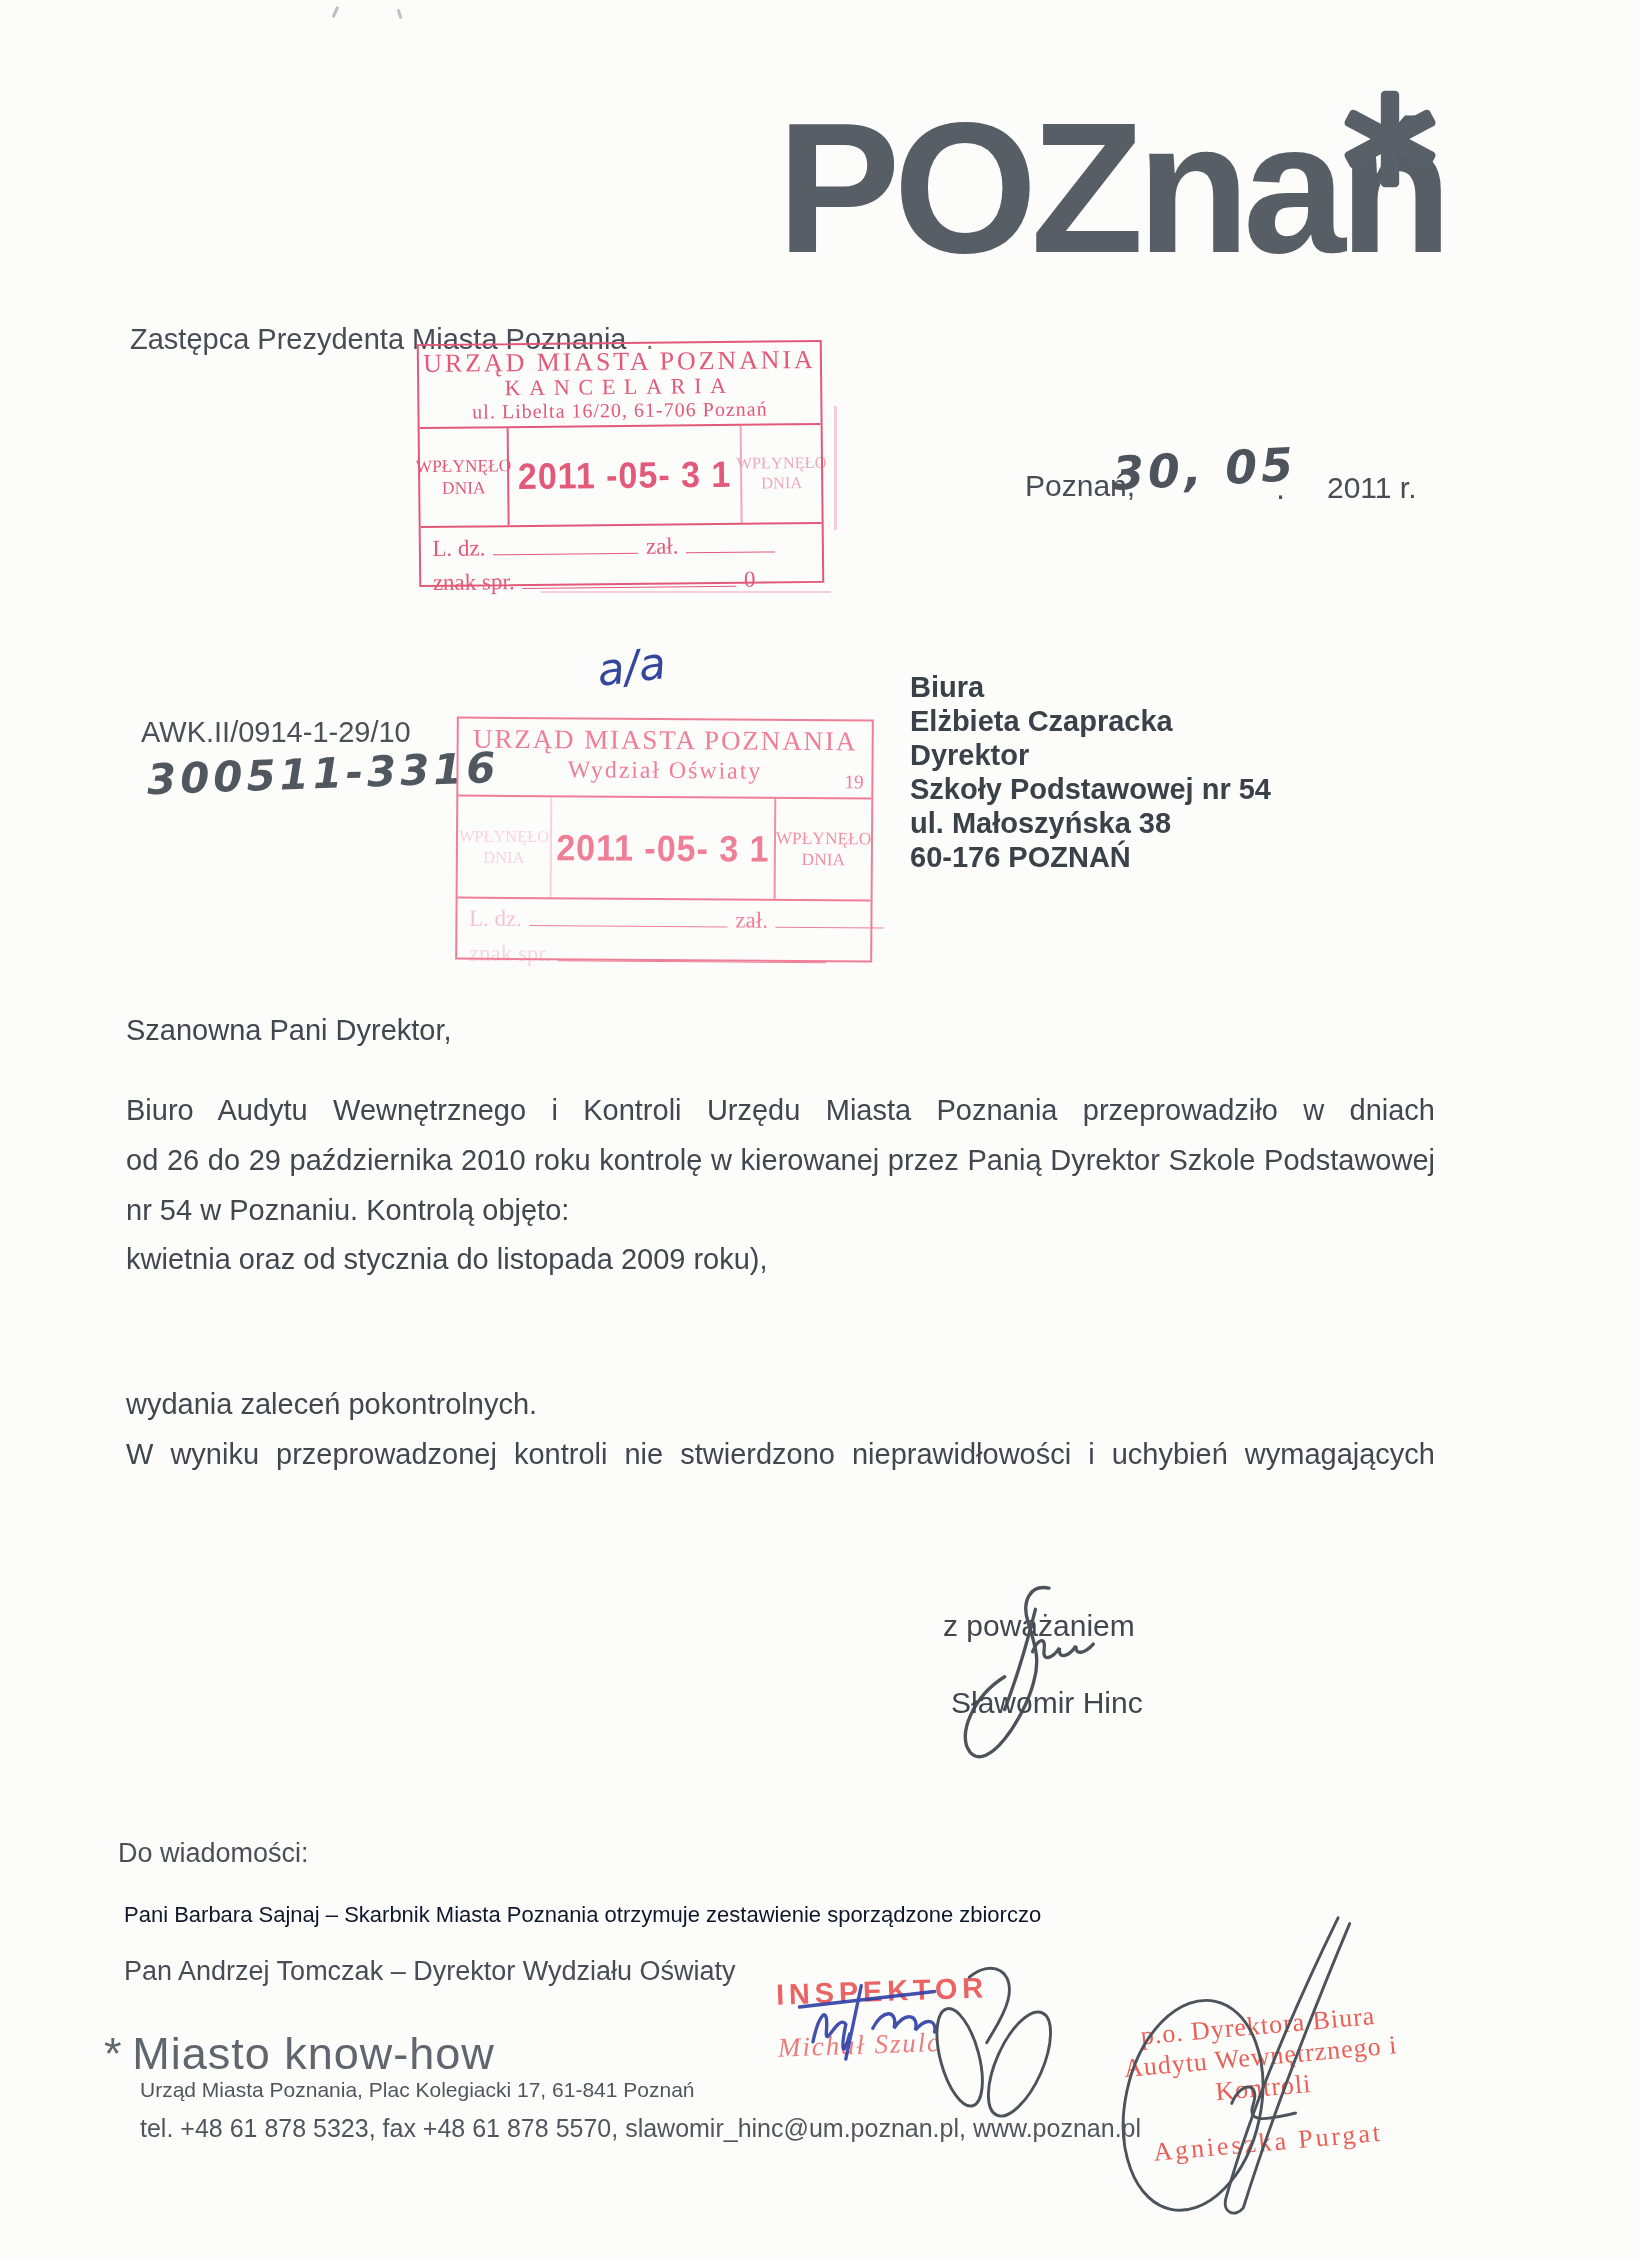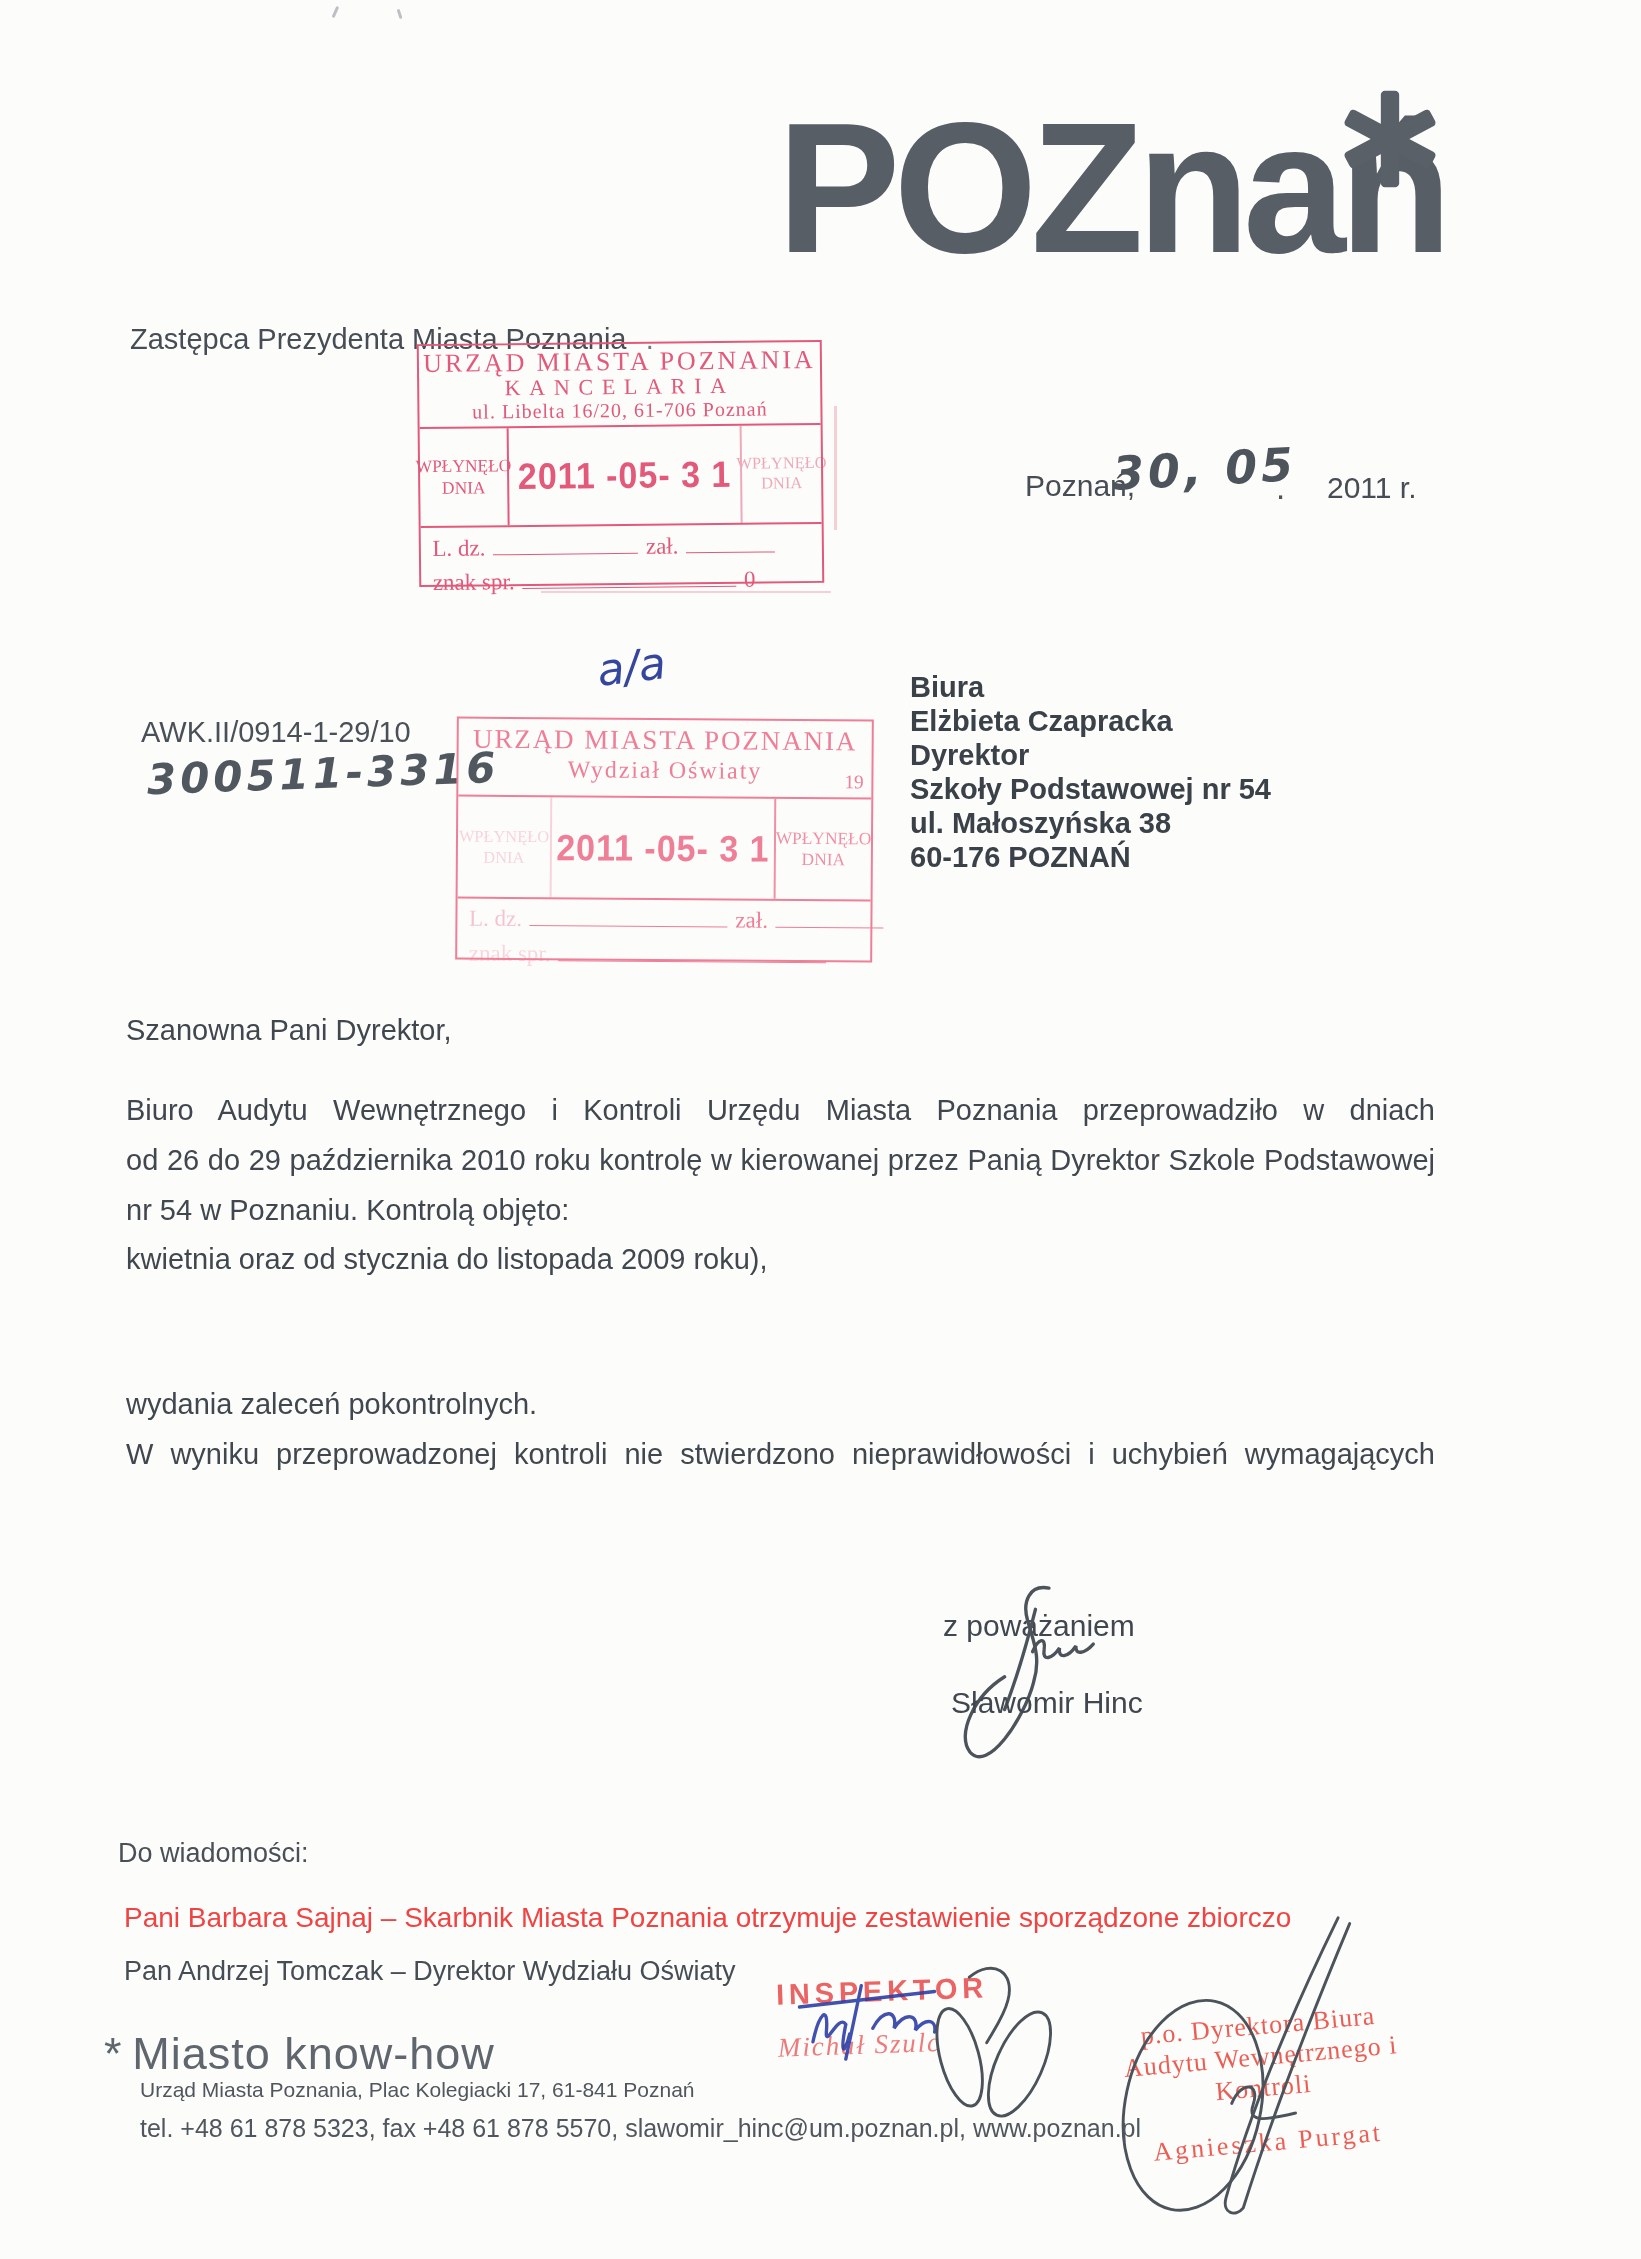--- a/index.html
+++ b/index.html
@@ -86,21 +86,21 @@
   .para1{position:absolute;left:126px;top:1085px;}
   .bullet{position:absolute;left:126px;top:1234px;}
   .para2{position:absolute;left:126px;top:1379px;}
 
   
   .closing-phrase{position:absolute;left:943px;top:1609px;font-size:30px;}
   .signer-name{position:absolute;left:951px;top:1686px;font-size:30px;}
 
   
   .cc-label{position:absolute;left:118px;top:1838px;font-size:27px;color:#4a5057;}
-  .cc-item1{position:absolute;left:124px;top:1902px;font-size:28px;color:#ef4444;}
+  .cc-item1{position:absolute;left:124px;top:1902px;font-size:22px;color:#0f172a;}
   .cc-item2{position:absolute;left:124px;top:1956px;font-size:27px;color:#474d54;}
 
   
   .inspektor-stamp{position:absolute;left:777px;top:1975px;color:#e85050;transform:rotate(-2deg);opacity:.88;}
   .inspektor-stamp .title{font-size:29px;font-weight:bold;letter-spacing:4.8px;font-family:"Liberation Sans",sans-serif;}
   .inspektor-stamp .name{margin-top:21px;font-size:27px;font-style:italic;font-family:"Liberation Serif",serif;letter-spacing:1.9px;opacity:.85;}
 
   .director-stamp{position:absolute;left:1089px;top:2010px;width:348px;color:#ea5f55;
     transform:rotate(-5deg);text-align:center;font-family:"Liberation Serif",serif;}
   .director-stamp .dl1{font-size:26px;letter-spacing:1px;line-height:31px;}

